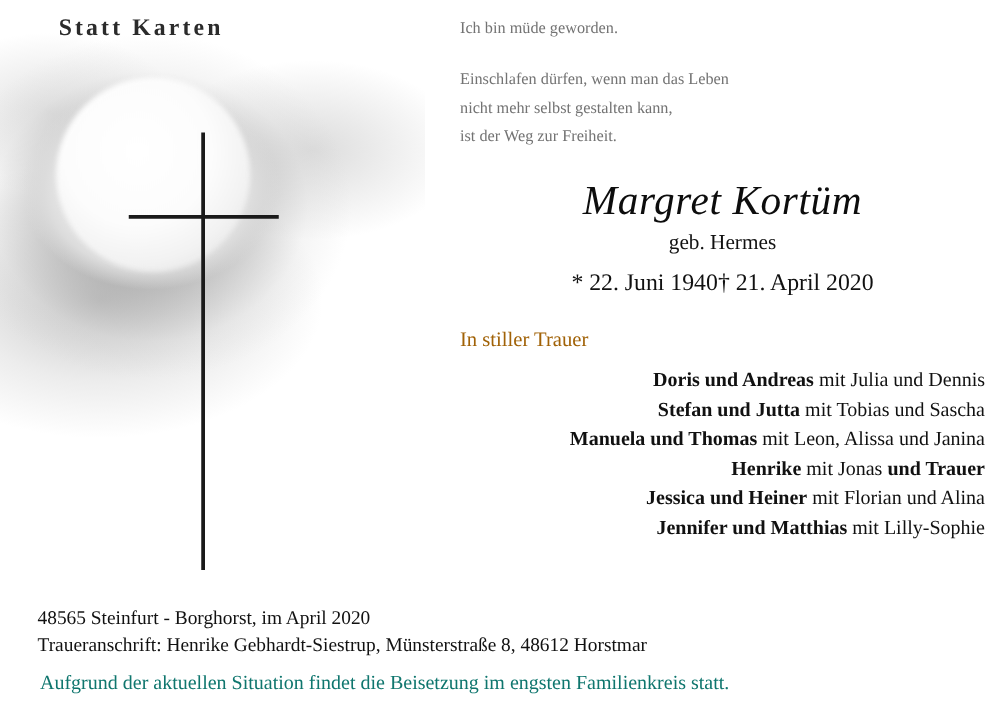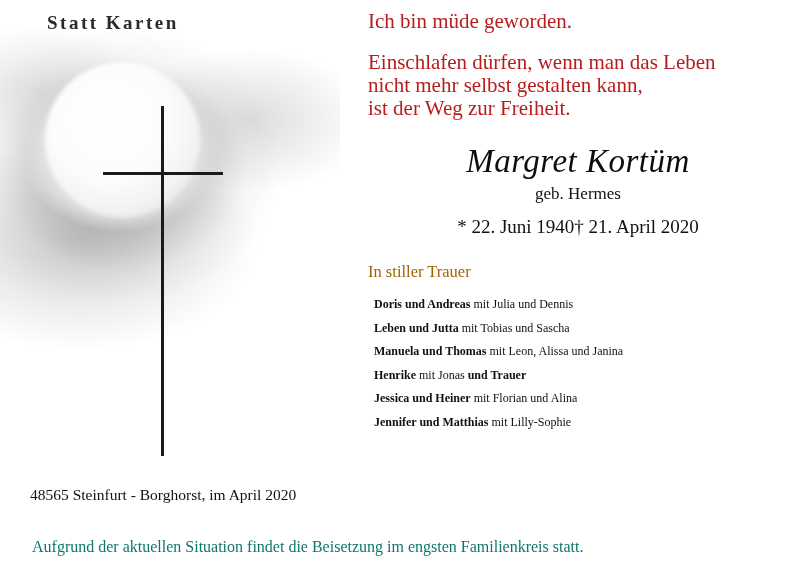--- a/index.html
+++ b/index.html
@@ -84,23 +84,23 @@
   }
 
   
   .right-col {
     position: absolute;
     left: 368px;
     top: 10px;
     width: 420px;
   }
   .verse {
-    font-size: 21px;
+    font-size: 13px;
     line-height: 23px;
-    color: #b91c1c;
+    color: #737373;
   }
   .verse p {
     margin: 0;
   }
   .verse .gap {
     height: 18px;
   }
 
   .name-block {
     margin-top: 22px;
@@ -133,24 +133,25 @@
   .mourners-intro {
     margin-top: 24px;
     font-size: 16.5px;
     color: #a16207;
   }
   .mourners {
     margin-top: 11px;
     padding-left: 6px;
   }
   .mourner-line {
-    font-size: 12px;
+    font-size: 16px;
     line-height: 23.5px;
     color: #111;
     white-space: nowrap;
+    text-align: right;
   }
   .mourner-line b {
     font-weight: bold;
   }
 
   
   .footer {
     position: absolute;
     left: 30px;
     top: 484px;
@@ -201,37 +202,38 @@
       </div>
     </div>
 
     <div class="mourners-intro">In stiller Trauer</div>
 
     <div class="mourners">
       <div class="mourner-line">
         <b>Doris und Andreas</b><span> mit Julia und Dennis</span>
       </div>
       <div class="mourner-line">
-        <b>Leben und Jutta</b><span> mit Tobias und Sascha</span>
+        <b>Stefan und Jutta</b><span> mit Tobias und Sascha</span>
       </div>
       <div class="mourner-line">
         <b>Manuela und Thomas</b><span> mit Leon, Alissa und Janina</span>
       </div>
       <div class="mourner-line">
         <b>Henrike</b><span> mit Jonas </span><b>und Trauer</b>
       </div>
       <div class="mourner-line">
         <b>Jessica und Heiner</b><span> mit Florian und Alina</span>
       </div>
       <div class="mourner-line">
         <b>Jennifer und Matthias</b><span> mit Lilly-Sophie</span>
       </div>
     </div>
 
   </div>
 
   <div class="footer">
     <div class="footer-line">48565 Steinfurt - Borghorst, im April 2020</div>
+    <div class="footer-line">Traueranschrift: Henrike Gebhardt-Siestrup, Münsterstraße 8, 48612 Horstmar</div>
   </div>
 
   <div class="closing">Aufgrund der aktuellen Situation findet die Beisetzung im engsten Familienkreis statt.</div>
 
 </div>
 
 </body></html>

